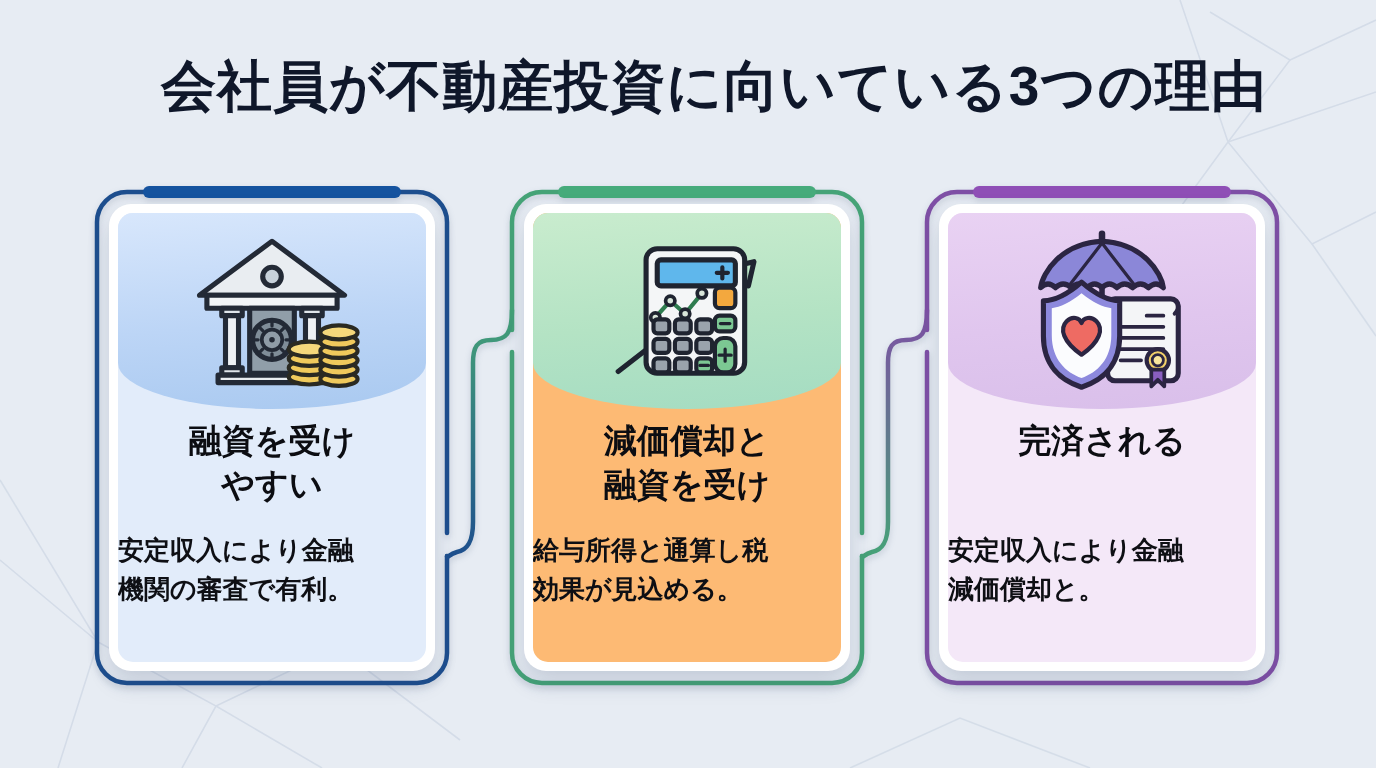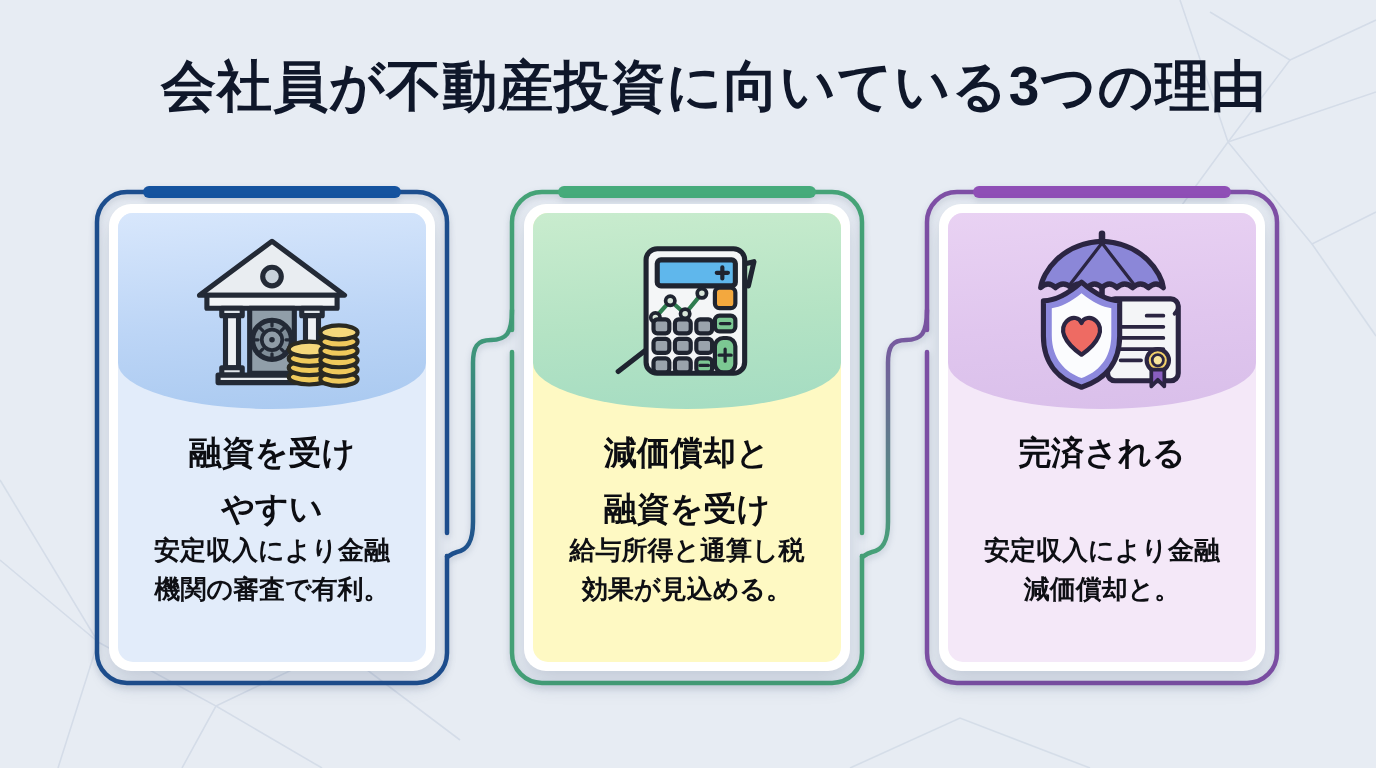--- a/index.html
+++ b/index.html
@@ -21,32 +21,32 @@
     box-shadow:0 12px 22px rgba(40,60,100,.18);
   }
   .card-1{left:109px;} .card-2{left:524px;} .card-3{left:939px;}
   .card-content{position:relative;width:100%;height:100%;border-radius:15px;overflow:hidden;}
   .icon-header{
     position:absolute;top:0;left:0;right:0;height:196px;
     border-radius:0 0 50% 50% / 0 0 46px 46px;
     display:flex;align-items:center;justify-content:center;z-index:2;
   }
   .theme-blue  .card-content{background:#e2ecfa;}
-  .theme-green .card-content{background:#fef9c3;}
+  .theme-green .card-content{background:#fdba74;}
   .theme-purple .card-content{background:#f4e8f8;}
   .theme-blue  .icon-header{background:linear-gradient(175deg,#d8e7fc 0%,#bcd5f6 55%,#a9c9f0 100%);}
   .theme-green .icon-header{background:linear-gradient(175deg,#c9ecce 0%,#b4e3c4 55%,#a4dcc2 100%);}
   .theme-purple .icon-header{background:linear-gradient(175deg,#e9d2f3 0%,#e0c6ee 55%,#d9bfea 100%);}
   .card-title{
     position:absolute;top:206px;left:0;width:100%;text-align:center;
     font-size:33px;font-weight:900;color:#0c0d12;line-height:1.34;z-index:3;
   }
-  .card-title span{display:block;margin-top:12px;}
+  .card-title span{display:block;}
   .card-desc{
-    position:absolute;top:318px;left:0;width:100%;text-align:center;
+    position:absolute;top:318px;left:0;width:100%;text-align:left;
     font-size:26px;font-weight:700;color:#0e0f14;line-height:1.5;z-index:3;
   }
   .card-desc span{display:block;}
   .icon{display:block;}
 </style>
 </head>
 <body>
 
 <svg class="bg-mesh" width="1376" height="768" viewBox="0 0 1376 768">
   <g stroke="#d3dbe7" stroke-width="1.6" fill="none" opacity="0.9">

